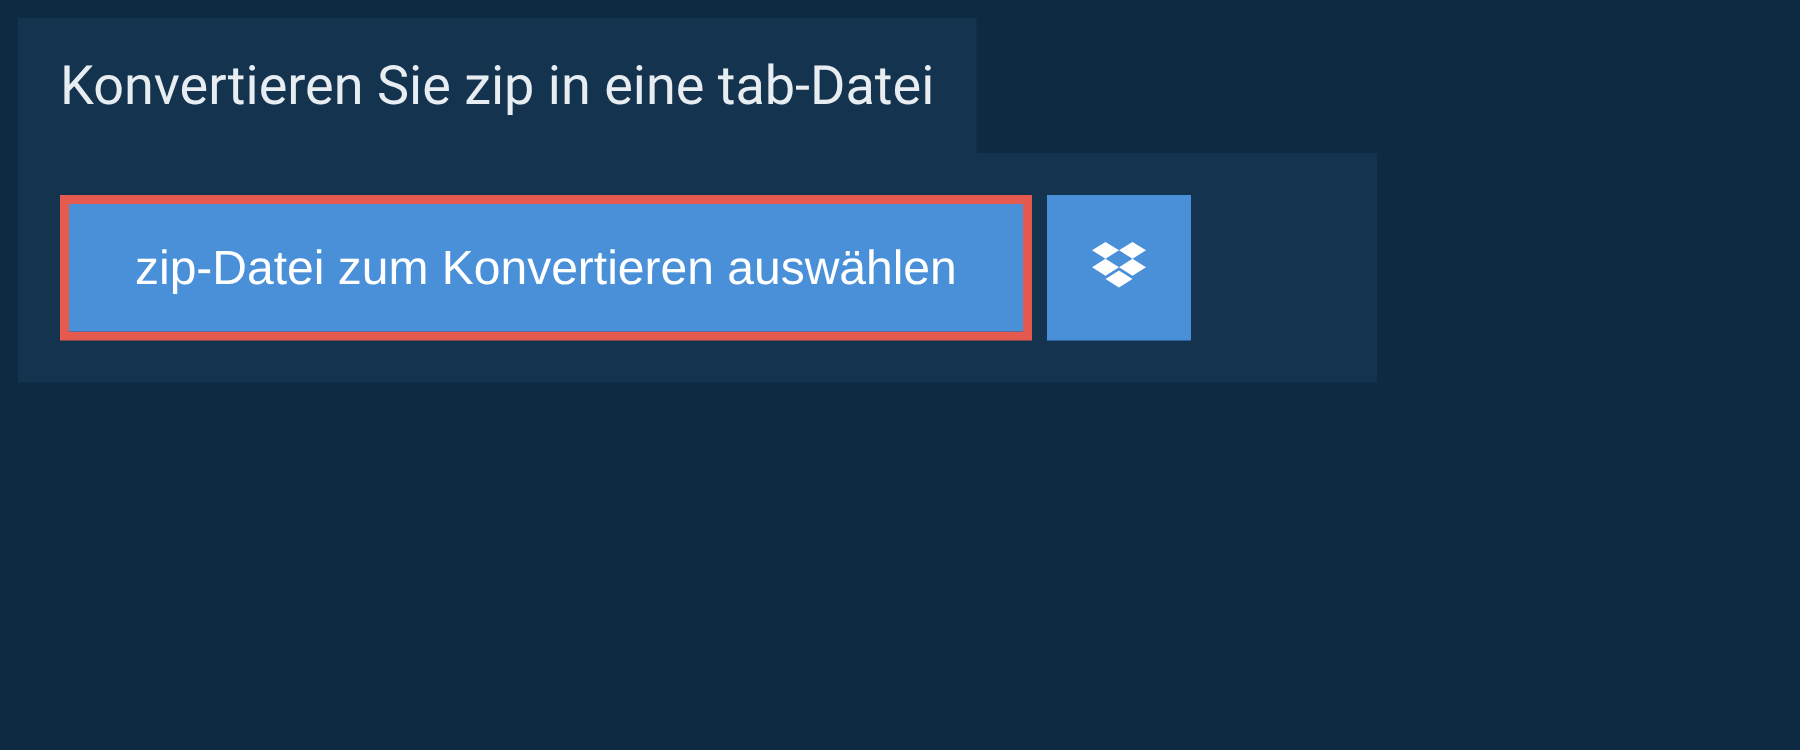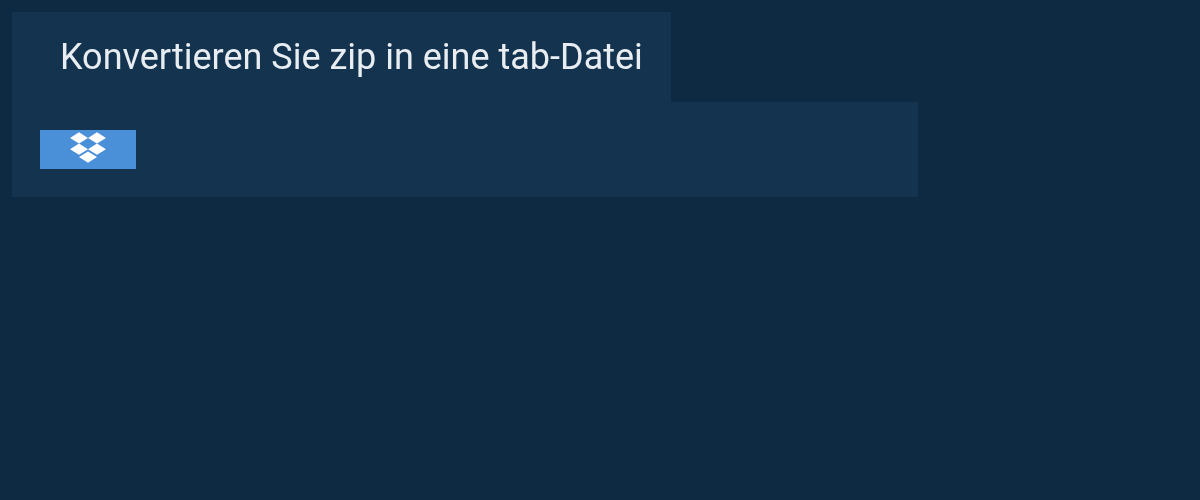--- a/index.html
+++ b/index.html
@@ -17,21 +17,20 @@
     .header-strip {
       background-color: #13334f;
       padding: 24px 28px;
       display: inline-block;
       margin: 12px 0 0 12px;
     }
     .page-title {
       color: #e8edf2;
       font-size: 36px;
       font-weight: 400;
-      margin-left: 20px;
     }
     .panel {
       background-color: #13334f;
       margin: 0 0 0 12px;
       padding: 28px 28px;
       width: 906px;
     }
     .button-row {
       display: flex;
       gap: 10px;
@@ -70,20 +69,23 @@
 <body>
 
 
 
 <div class="header-strip">
   <h1 class="page-title">Konvertieren Sie zip in eine tab-Datei</h1>
 </div>
 
 <div class="panel">
   <div class="button-row">
+    <div class="select-wrap">
+      <button class="select-button">zip-Datei zum Konvertieren auswählen</button>
+    </div>
     <button class="dropbox-button">
       <span>
         <svg viewBox="0 0 32 32" xmlns="http://www.w3.org/2000/svg">
           <path d="M8 2 L16 7 L8 12 L0 7 Z M24 2 L32 7 L24 12 L16 7 Z M0 17 L8 12 L16 17 L8 22 Z M16 17 L24 12 L32 17 L24 22 Z M8 24 L16 19 L24 24 L16 29 Z"></path>
         </svg>
       </span>
     </button>
   </div>
 </div>
 

